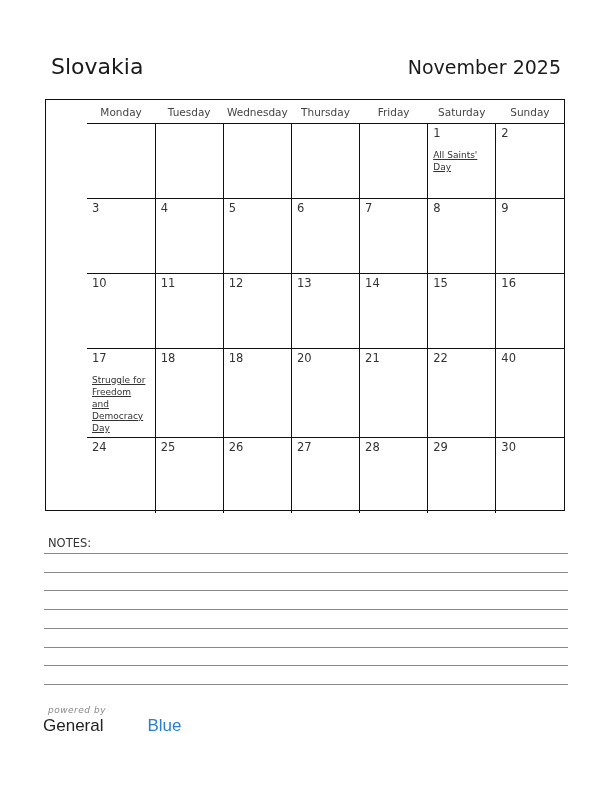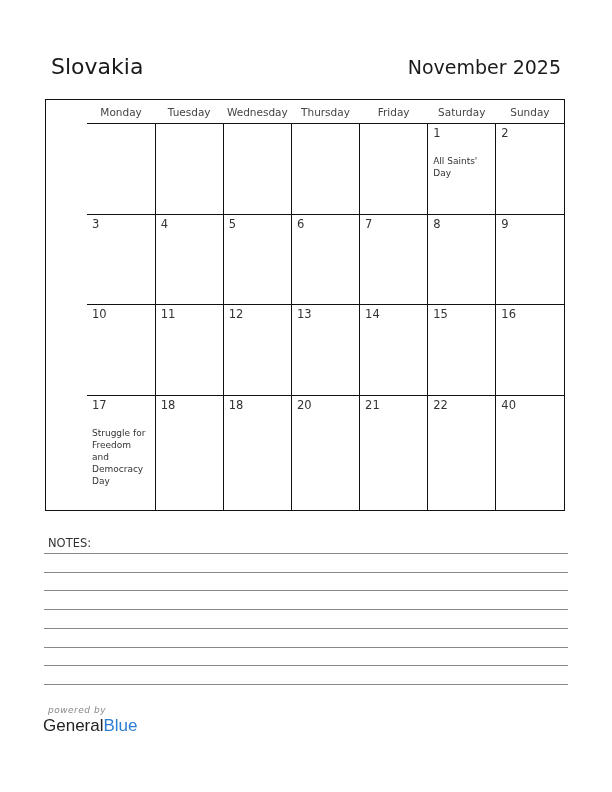--- a/index.html
+++ b/index.html
@@ -7,26 +7,26 @@
     .country { position: absolute; left: 51px; top: 54px; font-size: 22px; color: #1a1a1a; }
     .month { position: absolute; right: 51px; top: 56px; font-size: 19px; color: #1a1a1a; }
     .grid { position: absolute; left: 45px; top: 99px; width: 520px; height: 412px; border: 1.3px solid #111; box-sizing: border-box; padding-left: 41px; }
     table { border-collapse: collapse; width: 100%; height: 100%; table-layout: fixed; }
     th { height: 23px; font-weight: normal; font-size: 10.5px; color: #444; border-bottom: 1.3px solid #111; padding: 0; }
     td { border: 1.3px solid #111; vertical-align: top; padding: 3px 5px; height: 75px; box-sizing: border-box; }
     tr td:first-child { border-left: none; }
     tr td:last-child { border-right: none; }
     tbody tr:last-child td { border-bottom: none; }
     .num { font-size: 11.5px; color: #333; line-height: 13px; display: block; }
-    .hol { font-size: 9px; color: #333; line-height: 12px; display: block; margin-top: 15px; }
+    .hol { font-size: 9px; color: #333; line-height: 12px; display: block; margin-top: 9px; text-decoration: underline; }
     .notes-label { position: absolute; left: 48px; top: 536px; font-size: 11.5px; color: #333; }
     .note-line { position: absolute; left: 44px; width: 524px; height: 0; border-top: 1px solid #888; }
     .powered { position: absolute; left: 48px; top: 705px; font-size: 9px; color: #888; letter-spacing: 0.5px; font-style: italic; }
     .brand { position: absolute; left: 43px; top: 716px; font-size: 17px; color: #222; font-family: "Liberation Sans", sans-serif; }
-    .brand .blue { color: #2a7fd4; }
+    .brand .blue { color: #2a7fd4; padding-left: 44px; }
   </style>
 </head>
 <body>
 
 <div class="country">Slovakia</div>
 <div class="month">November 2025</div>
 
 <div class="grid">
   <table>
     <thead>
@@ -128,20 +128,43 @@
           <td>
             <span class="num">21</span>
           </td>
           <td>
             <span class="num">22</span>
           </td>
           <td>
             <span class="num">40</span>
           </td>
         </tr>
+        <tr>
+          <td>
+            <span class="num">24</span>
+          </td>
+          <td>
+            <span class="num">25</span>
+          </td>
+          <td>
+            <span class="num">26</span>
+          </td>
+          <td>
+            <span class="num">27</span>
+          </td>
+          <td>
+            <span class="num">28</span>
+          </td>
+          <td>
+            <span class="num">29</span>
+          </td>
+          <td>
+            <span class="num">30</span>
+          </td>
+        </tr>
       </tbody>
   </table>
 </div>
 
 <div class="notes-label">NOTES:</div>
 <div id="notes-lines">
     <div class="note-line" style="top: 553px;"></div>
     <div class="note-line" style="top: 571.7px;"></div>
     <div class="note-line" style="top: 590.4px;"></div>
     <div class="note-line" style="top: 609.1px;"></div>

